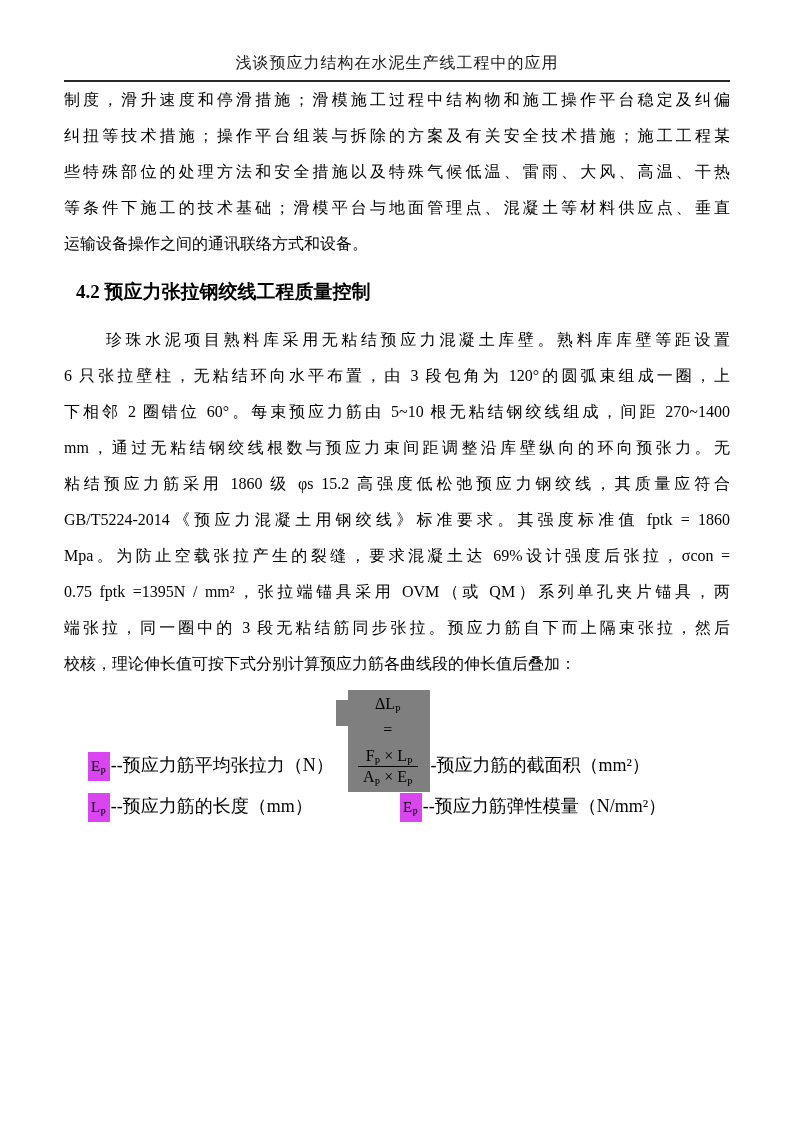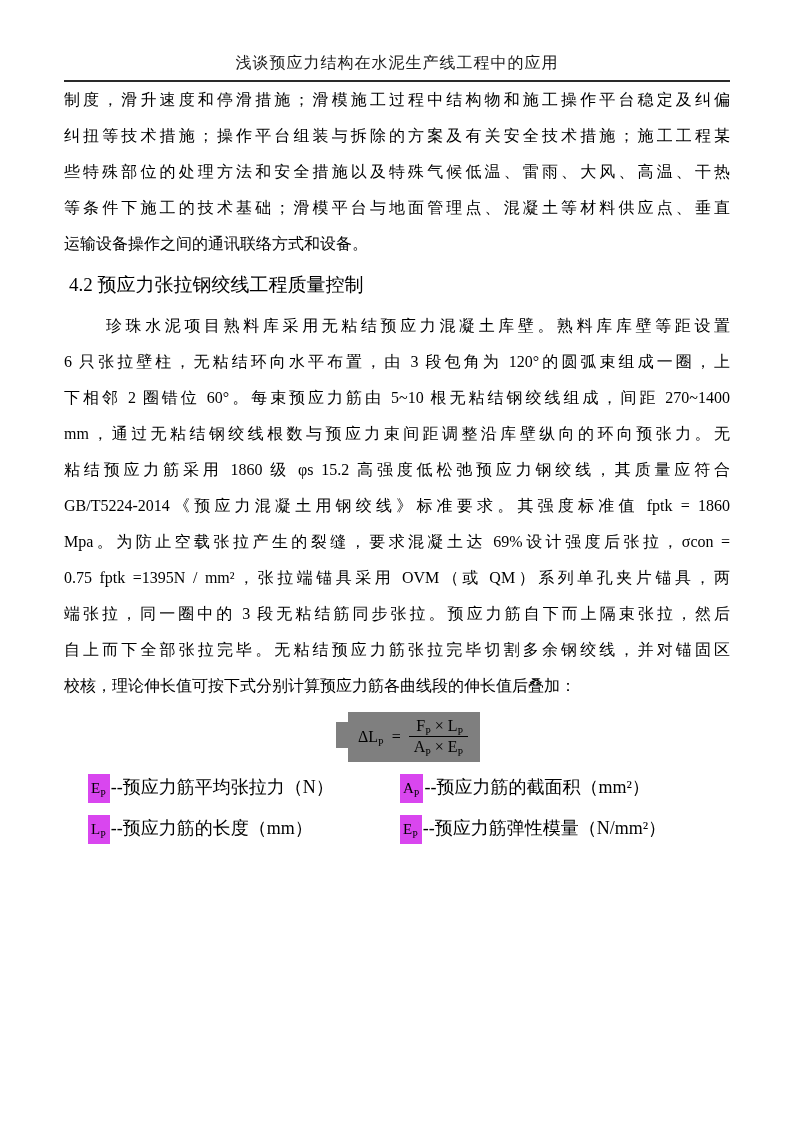--- a/index.html
+++ b/index.html
@@ -39,39 +39,40 @@
     text-align-last: justify;
     overflow: hidden;
     white-space: nowrap;
   }
   .line.last {
     text-align: left;
     text-align-last: left;
   }
   .line.indent { text-indent: 42px; }
   .section-heading {
-    margin: 5px;
+    margin: 12px;
     font-size: 19px;
-    font-weight: normal;
+    font-weight: bold;
     line-height: 36px;
     height: 36px;
   }
   .formula-row {
     margin-top: 8px;
     margin-left: 284px;
     height: 52px;
   }
   .formula-box {
     position: relative;
     display: inline-flex;
     align-items: center;
     gap: 8px;
     background: #7f7f7f;
     padding: 5px 12px 5px 10px;
     font-size: 16px;
+    flex-direction: column;
   }
   .formula-tab {
     position: absolute;
     left: -12px;
     top: 10px;
     width: 12px;
     height: 26px;
     background: #7f7f7f;
   }
   sub { font-size: 10px; line-height: 0; }
@@ -134,21 +135,20 @@
     <div class="para">
       <div class="line indent">珍珠水泥项目熟料库采用无粘结预应力混凝土库壁。熟料库库壁等距设置</div>
       <div class="line">6 只张拉壁柱，无粘结环向水平布置，由 3 段包角为 120°的圆弧束组成一圈，上</div>
       <div class="line">下相邻 2 圈错位 60°。每束预应力筋由 5~10 根无粘结钢绞线组成，间距 270~1400</div>
       <div class="line">mm，通过无粘结钢绞线根数与预应力束间距调整沿库壁纵向的环向预张力。无</div>
       <div class="line">粘结预应力筋采用 1860 级 φs 15.2 高强度低松弛预应力钢绞线，其质量应符合</div>
       <div class="line">GB/T5224-2014《预应力混凝土用钢绞线》标准要求。其强度标准值 fptk = 1860</div>
       <div class="line">Mpa。为防止空载张拉产生的裂缝，要求混凝土达 69%设计强度后张拉，σcon =</div>
       <div class="line">0.75 fptk =1395N / mm²，张拉端锚具采用 OVM（或 QM）系列单孔夹片锚具，两</div>
       <div class="line">端张拉，同一圈中的 3 段无粘结筋同步张拉。预应力筋自下而上隔束张拉，然后</div>
-      <div class="line">自上而下全部张拉完毕。无粘结预应力筋张拉完毕切割多余钢绞线，并对锚固区</div>
       <div class="line last">校核，理论伸长值可按下式分别计算预应力筋各曲线段的伸长值后叠加：</div>
     </div>
 
     <div class="formula-row">
       <div class="formula-box">
         <span class="formula-tab"></span>
         <span><span>ΔL</span><sub>P</sub></span>
         <span>=</span>
         <span class="frac">
           <span class="num"><span>F</span><sub>P</sub> <span>×</span> <span>L</span><sub>P</sub></span>

